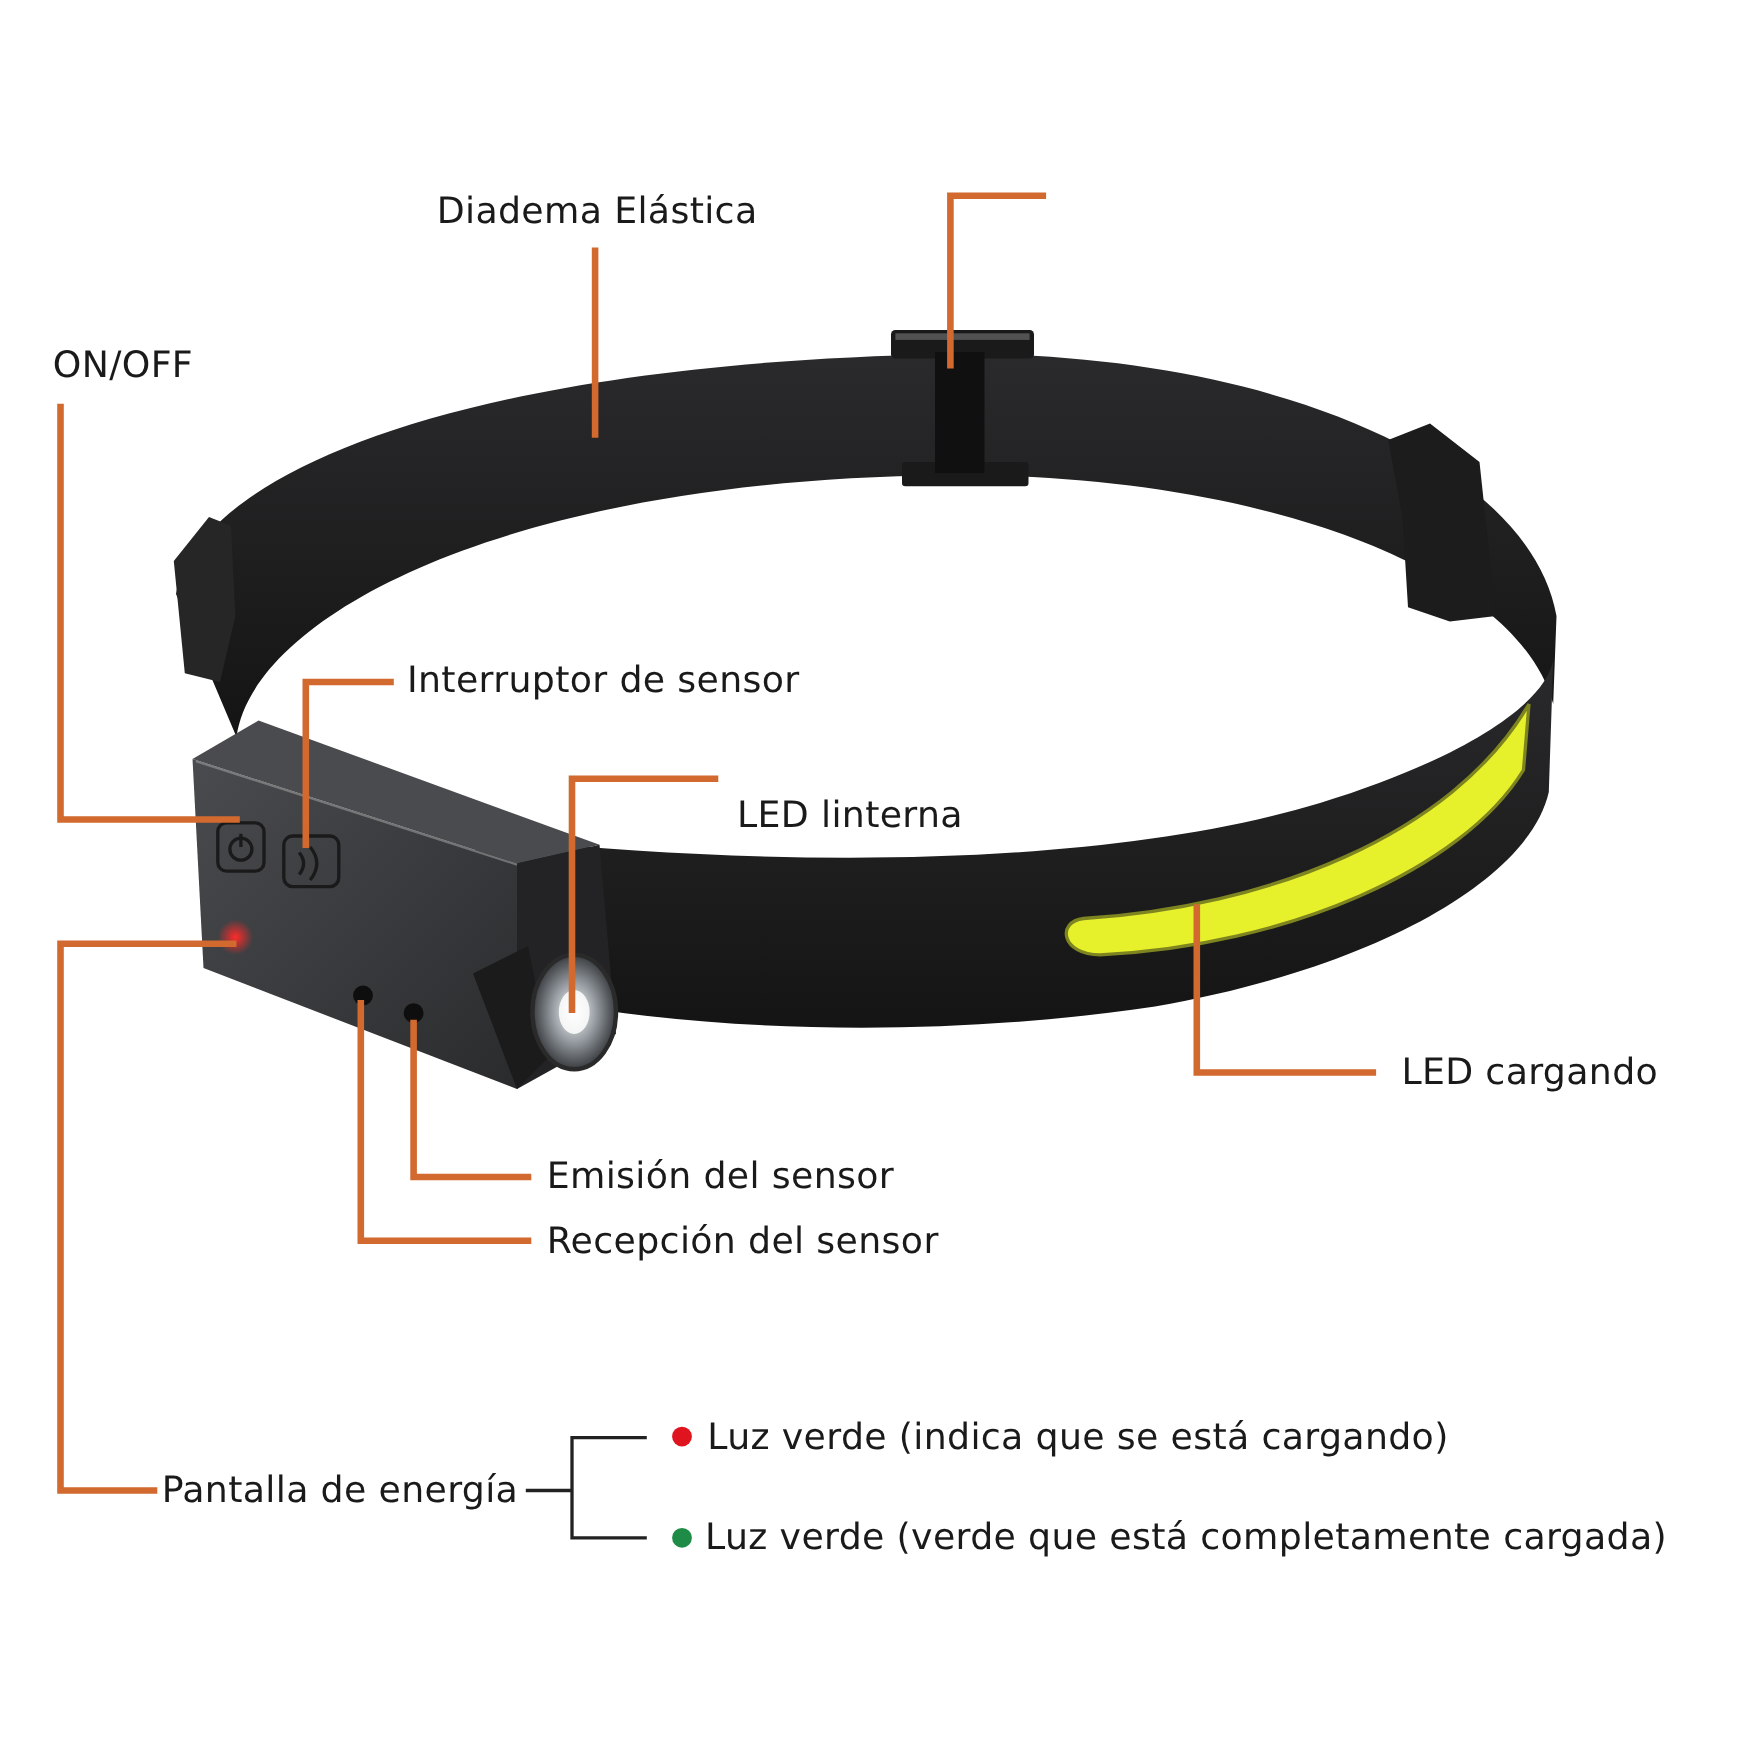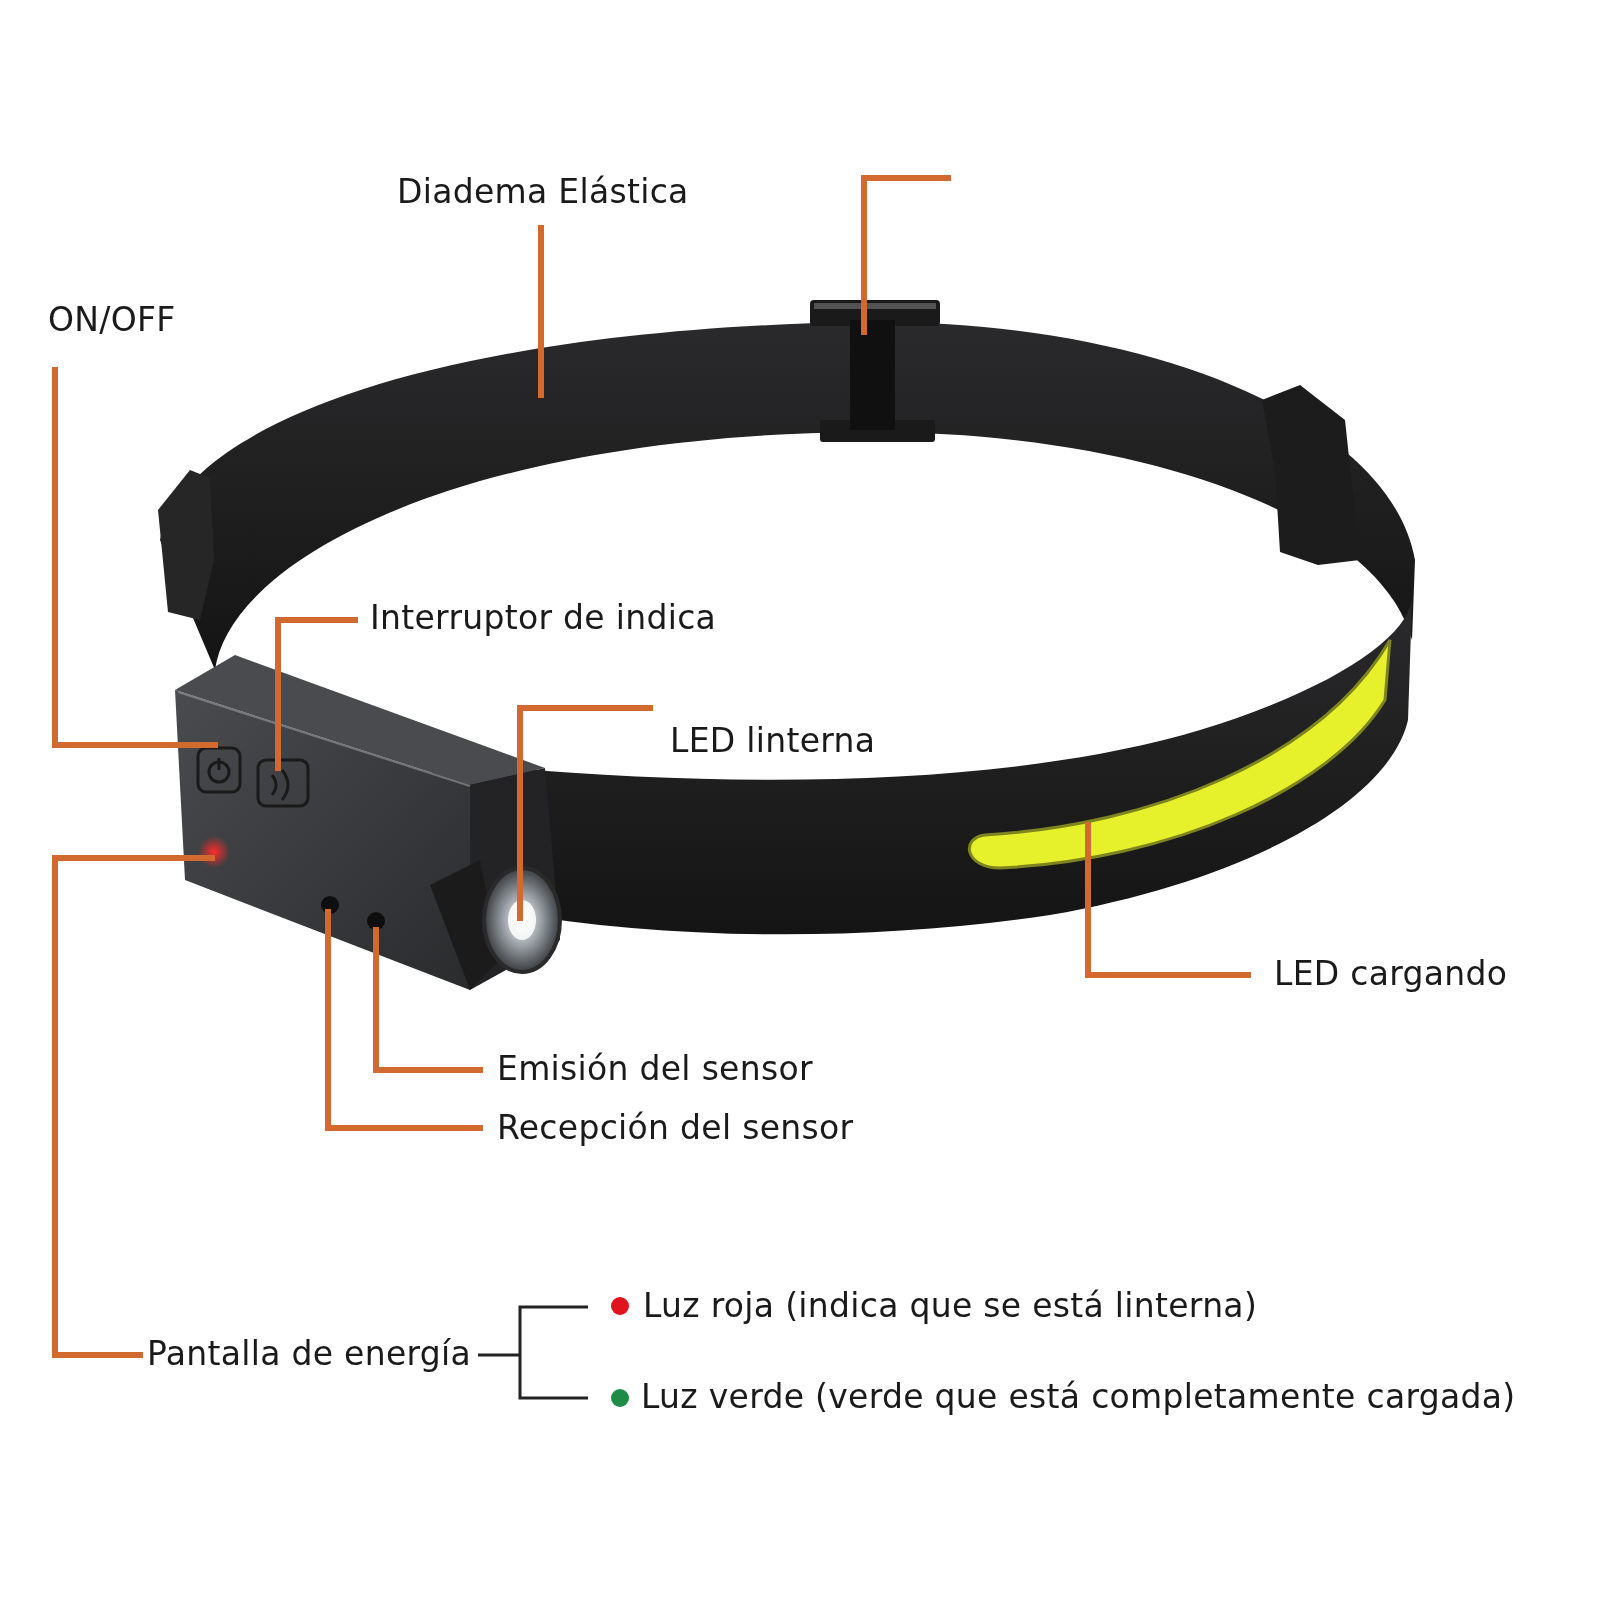--- a/index.html
+++ b/index.html
@@ -97,22 +97,22 @@
 
     <g fill="none" stroke="#222222" stroke-width="3">
       <line x1="478" y1="1355" x2="520" y2="1355"></line>
       <polyline points="588,1307 520,1307 520,1398 588,1398"></polyline>
     </g>
     <circle cx="620" cy="1306" r="9" fill="#e0141e"></circle>
     <circle cx="620" cy="1398" r="9" fill="#1e8c46"></circle>
   </svg>
 
   <div class="lbl" style="left:397px;top:172px;">Diadema Elástica</div>
-  <div class="lbl" style="left:48px;top:300px;text-align:right;">ON/OFF</div>
-  <div class="lbl" style="left:370px;top:598px;">Interruptor de indica</div>
+  <div class="lbl" style="left:48px;top:312px;text-align:right;">ON/OFF</div>
+  <div class="lbl" style="left:370px;top:598px;">Interruptor de sensor</div>
   <div class="lbl" style="left:670px;top:721px;">LED linterna</div>
   <div class="lbl" style="left:1274px;top:954px;">LED cargando</div>
   <div class="lbl" style="left:497px;top:1049px;">Emisión del sensor</div>
   <div class="lbl" style="left:497px;top:1108px;">Recepción del sensor</div>
   <div class="lbl" style="left:147px;top:1334px;">Pantalla de energía</div>
-  <div class="lbl" style="left:643px;top:1286px;">Luz roja (indica que se está linterna)</div>
+  <div class="lbl" style="left:643px;top:1286px;">Luz verde (indica que se está cargando)</div>
   <div class="lbl" style="left:641px;top:1377px;">Luz verde (verde que está completamente cargada)</div>
 </div>
 
 </body></html>

